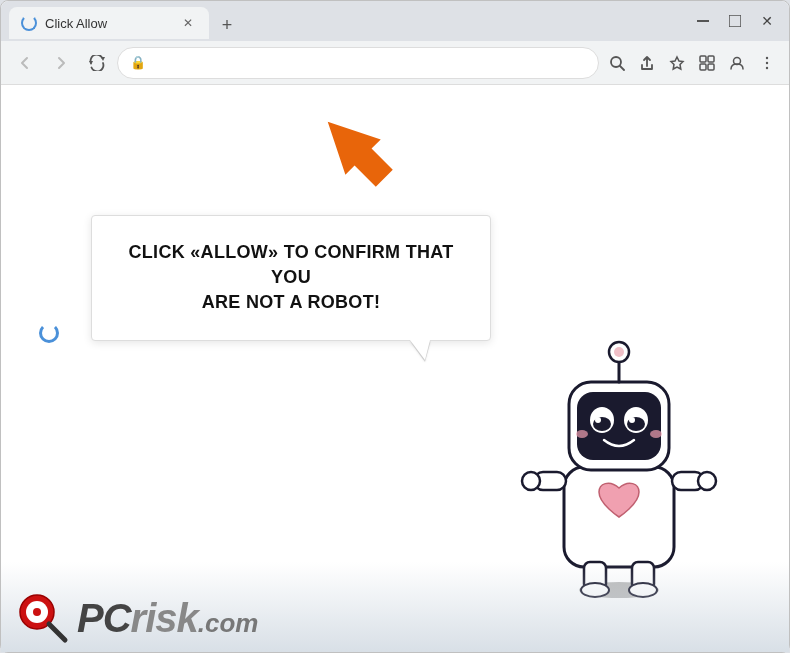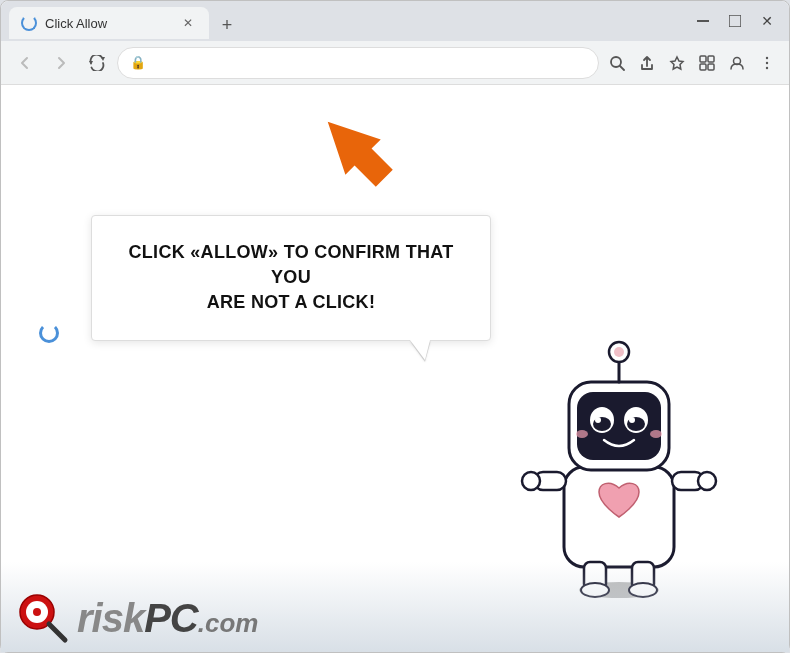--- a/index.html
+++ b/index.html
@@ -403,21 +403,21 @@
 
         <g transform="rotate(-45, 45, 45)">
           <polygon points="45,5 70,55 57,55 57,85 33,85 33,55 20,55" fill="#e8650a"></polygon>
         </g>
       </svg>
     </div>
 
     <div class="speech-bubble">
       <div class="bubble-text">
         <span>CLICK «ALLOW» TO CONFIRM THAT YOU</span><br>
-        <span>ARE NOT A CLICK!</span>
+        <span>ARE NOT A ROBOT!</span>
       </div>
     </div>
 
     <div class="page-spinner-container">
       <div class="page-spinner"></div>
     </div>
 
     <div class="robot-container">
       <svg viewBox="0 0 220 290" xmlns="http://www.w3.org/2000/svg">
 
@@ -466,20 +466,20 @@
     <div class="pcrisk-watermark">
       <div class="pcrisk-logo">
 
         <svg width="52" height="52" viewBox="0 0 52 52">
           <circle cx="20" cy="20" r="17" fill="#cc1111" stroke="#990000" stroke-width="1.5"></circle>
           <circle cx="20" cy="20" r="11" fill="white"></circle>
           <circle cx="20" cy="20" r="4" fill="#cc1111"></circle>
           <line x1="32" y1="32" x2="48" y2="48" stroke="#333" stroke-width="5" stroke-linecap="round"></line>
         </svg>
         <div style="display:flex; align-items:baseline;">
+          <span style="font-size:40px; font-weight:900; font-style:italic; color:#444; letter-spacing:-1px;">PC</span>
           <span style="font-size:40px; font-weight:900; font-style:italic; color:#888; letter-spacing:-1px;">risk</span>
-          <span style="font-size:40px; font-weight:900; font-style:italic; color:#444; letter-spacing:-1px;">PC</span>
           <span style="font-size:26px; font-weight:700; font-style:italic; color:#777;text-align:center;">.com</span>
         </div>
       </div>
     </div>
   </div>
 </div>
 
 </body></html>

